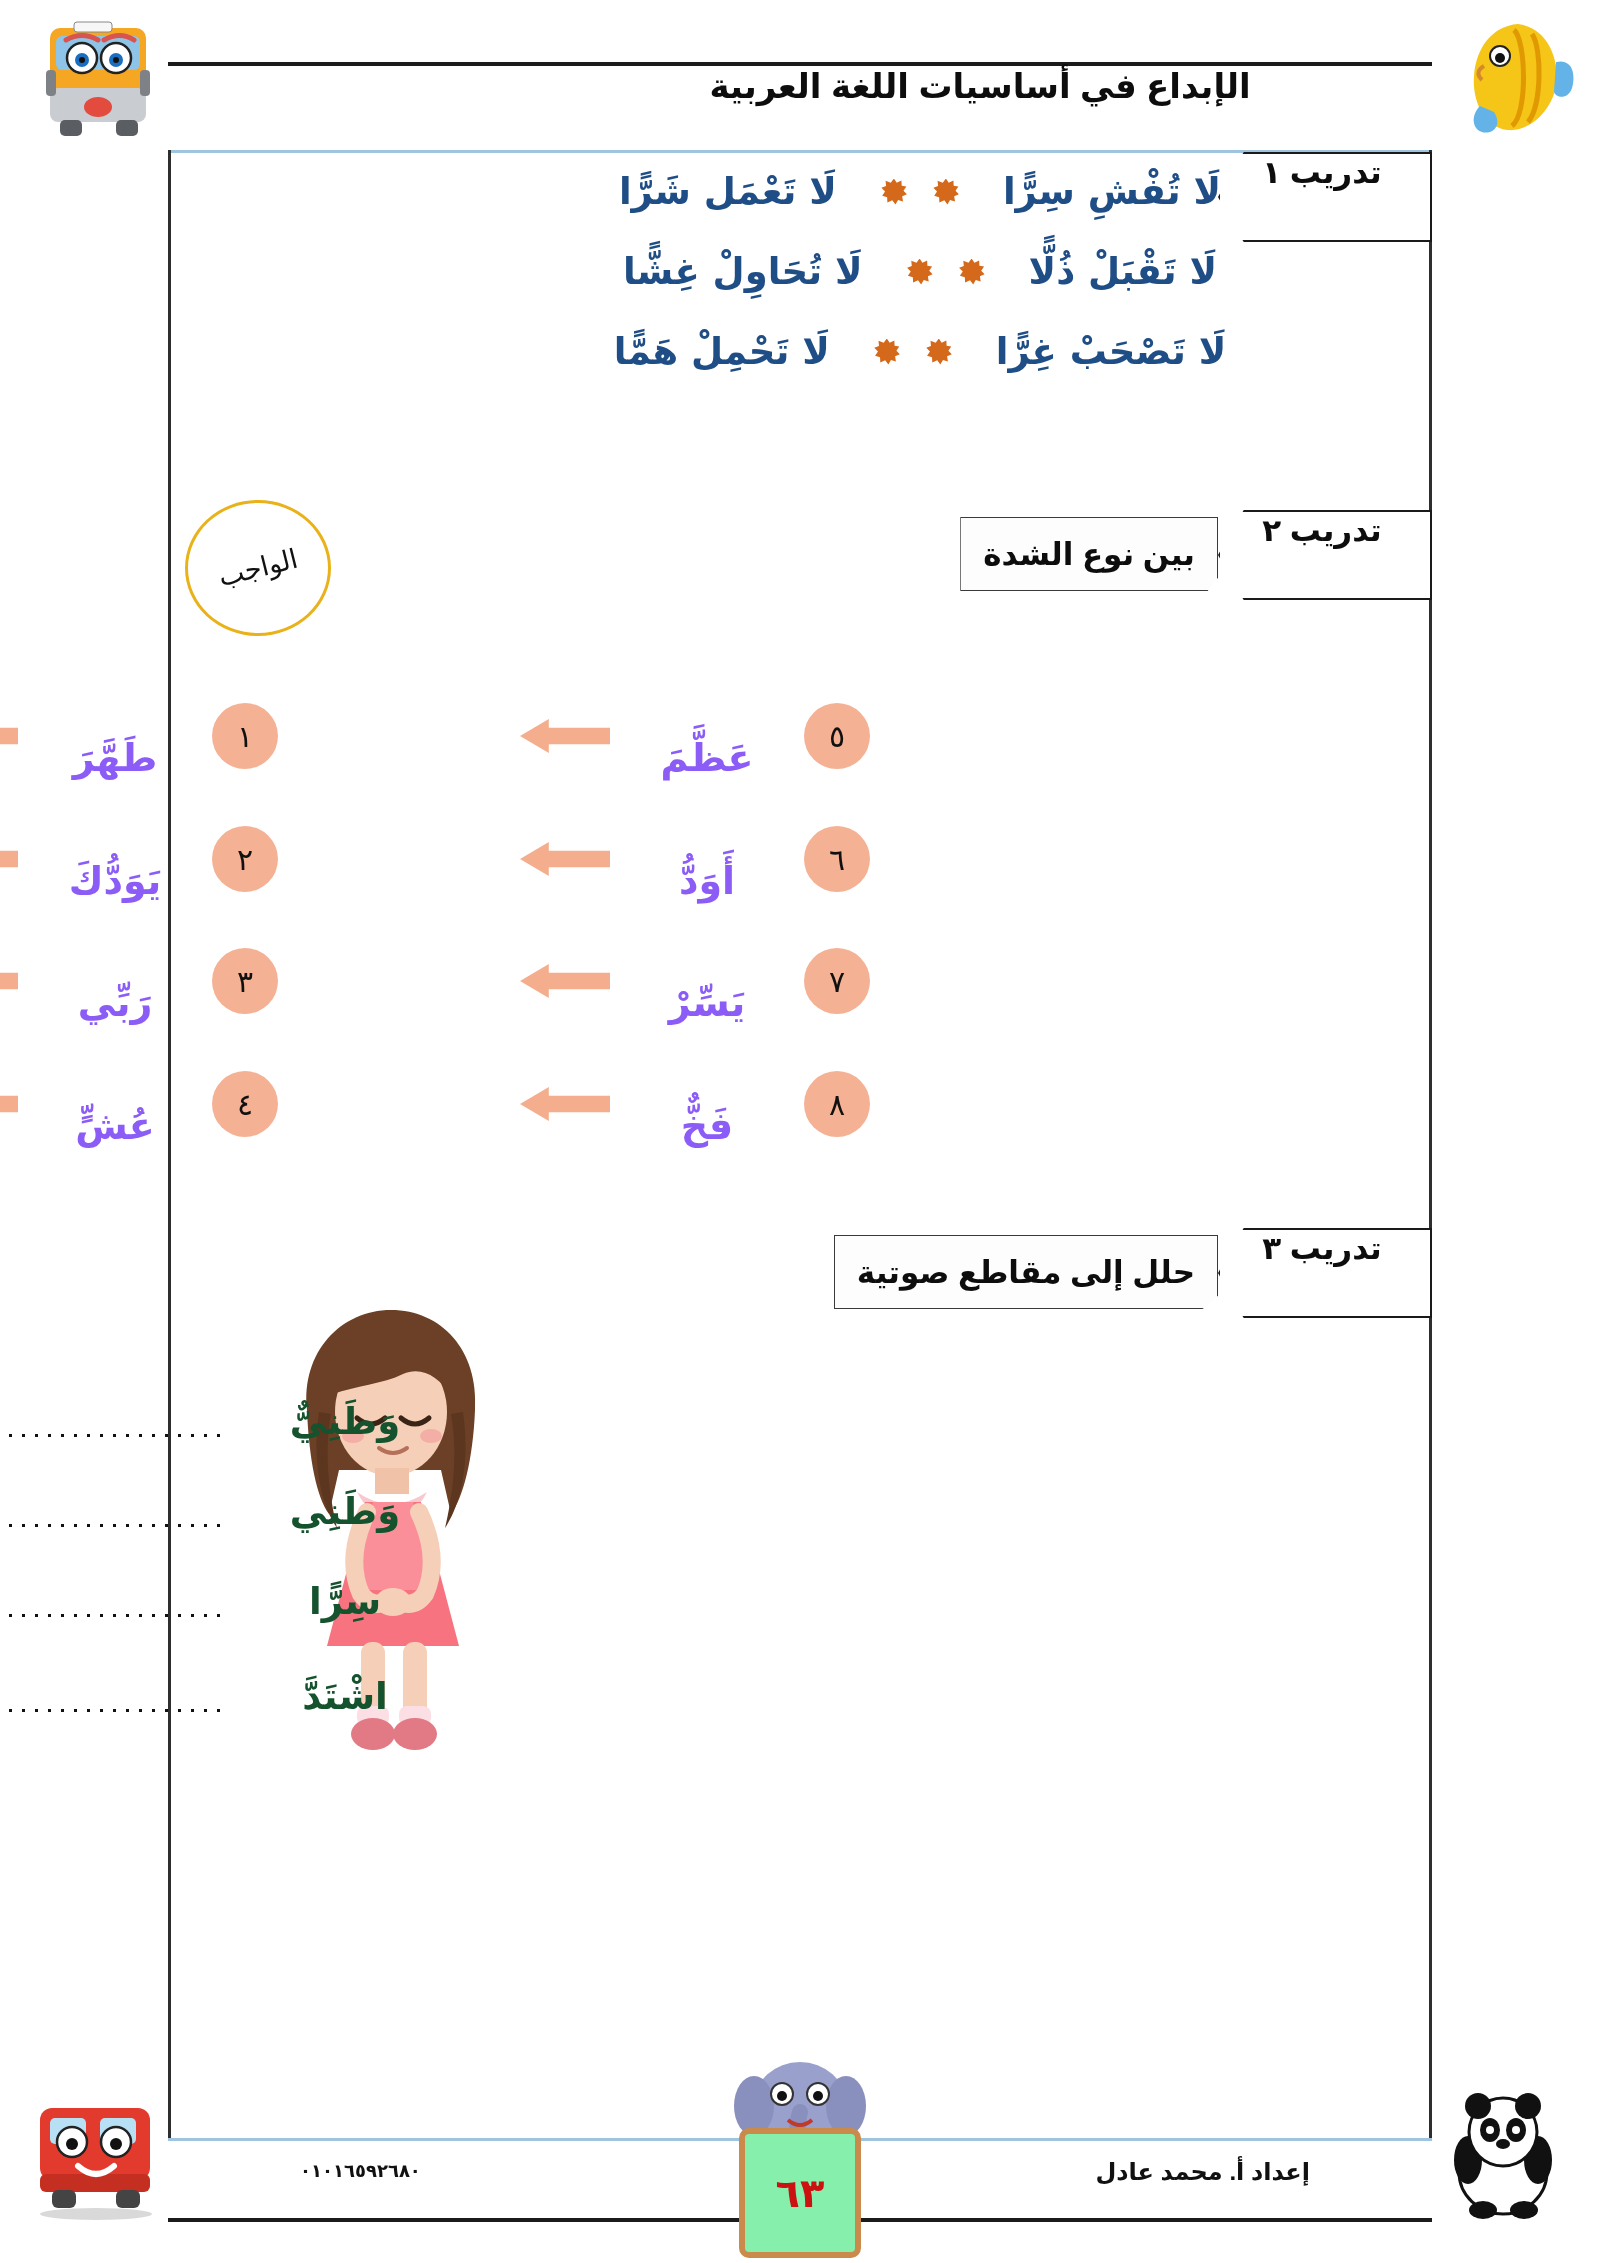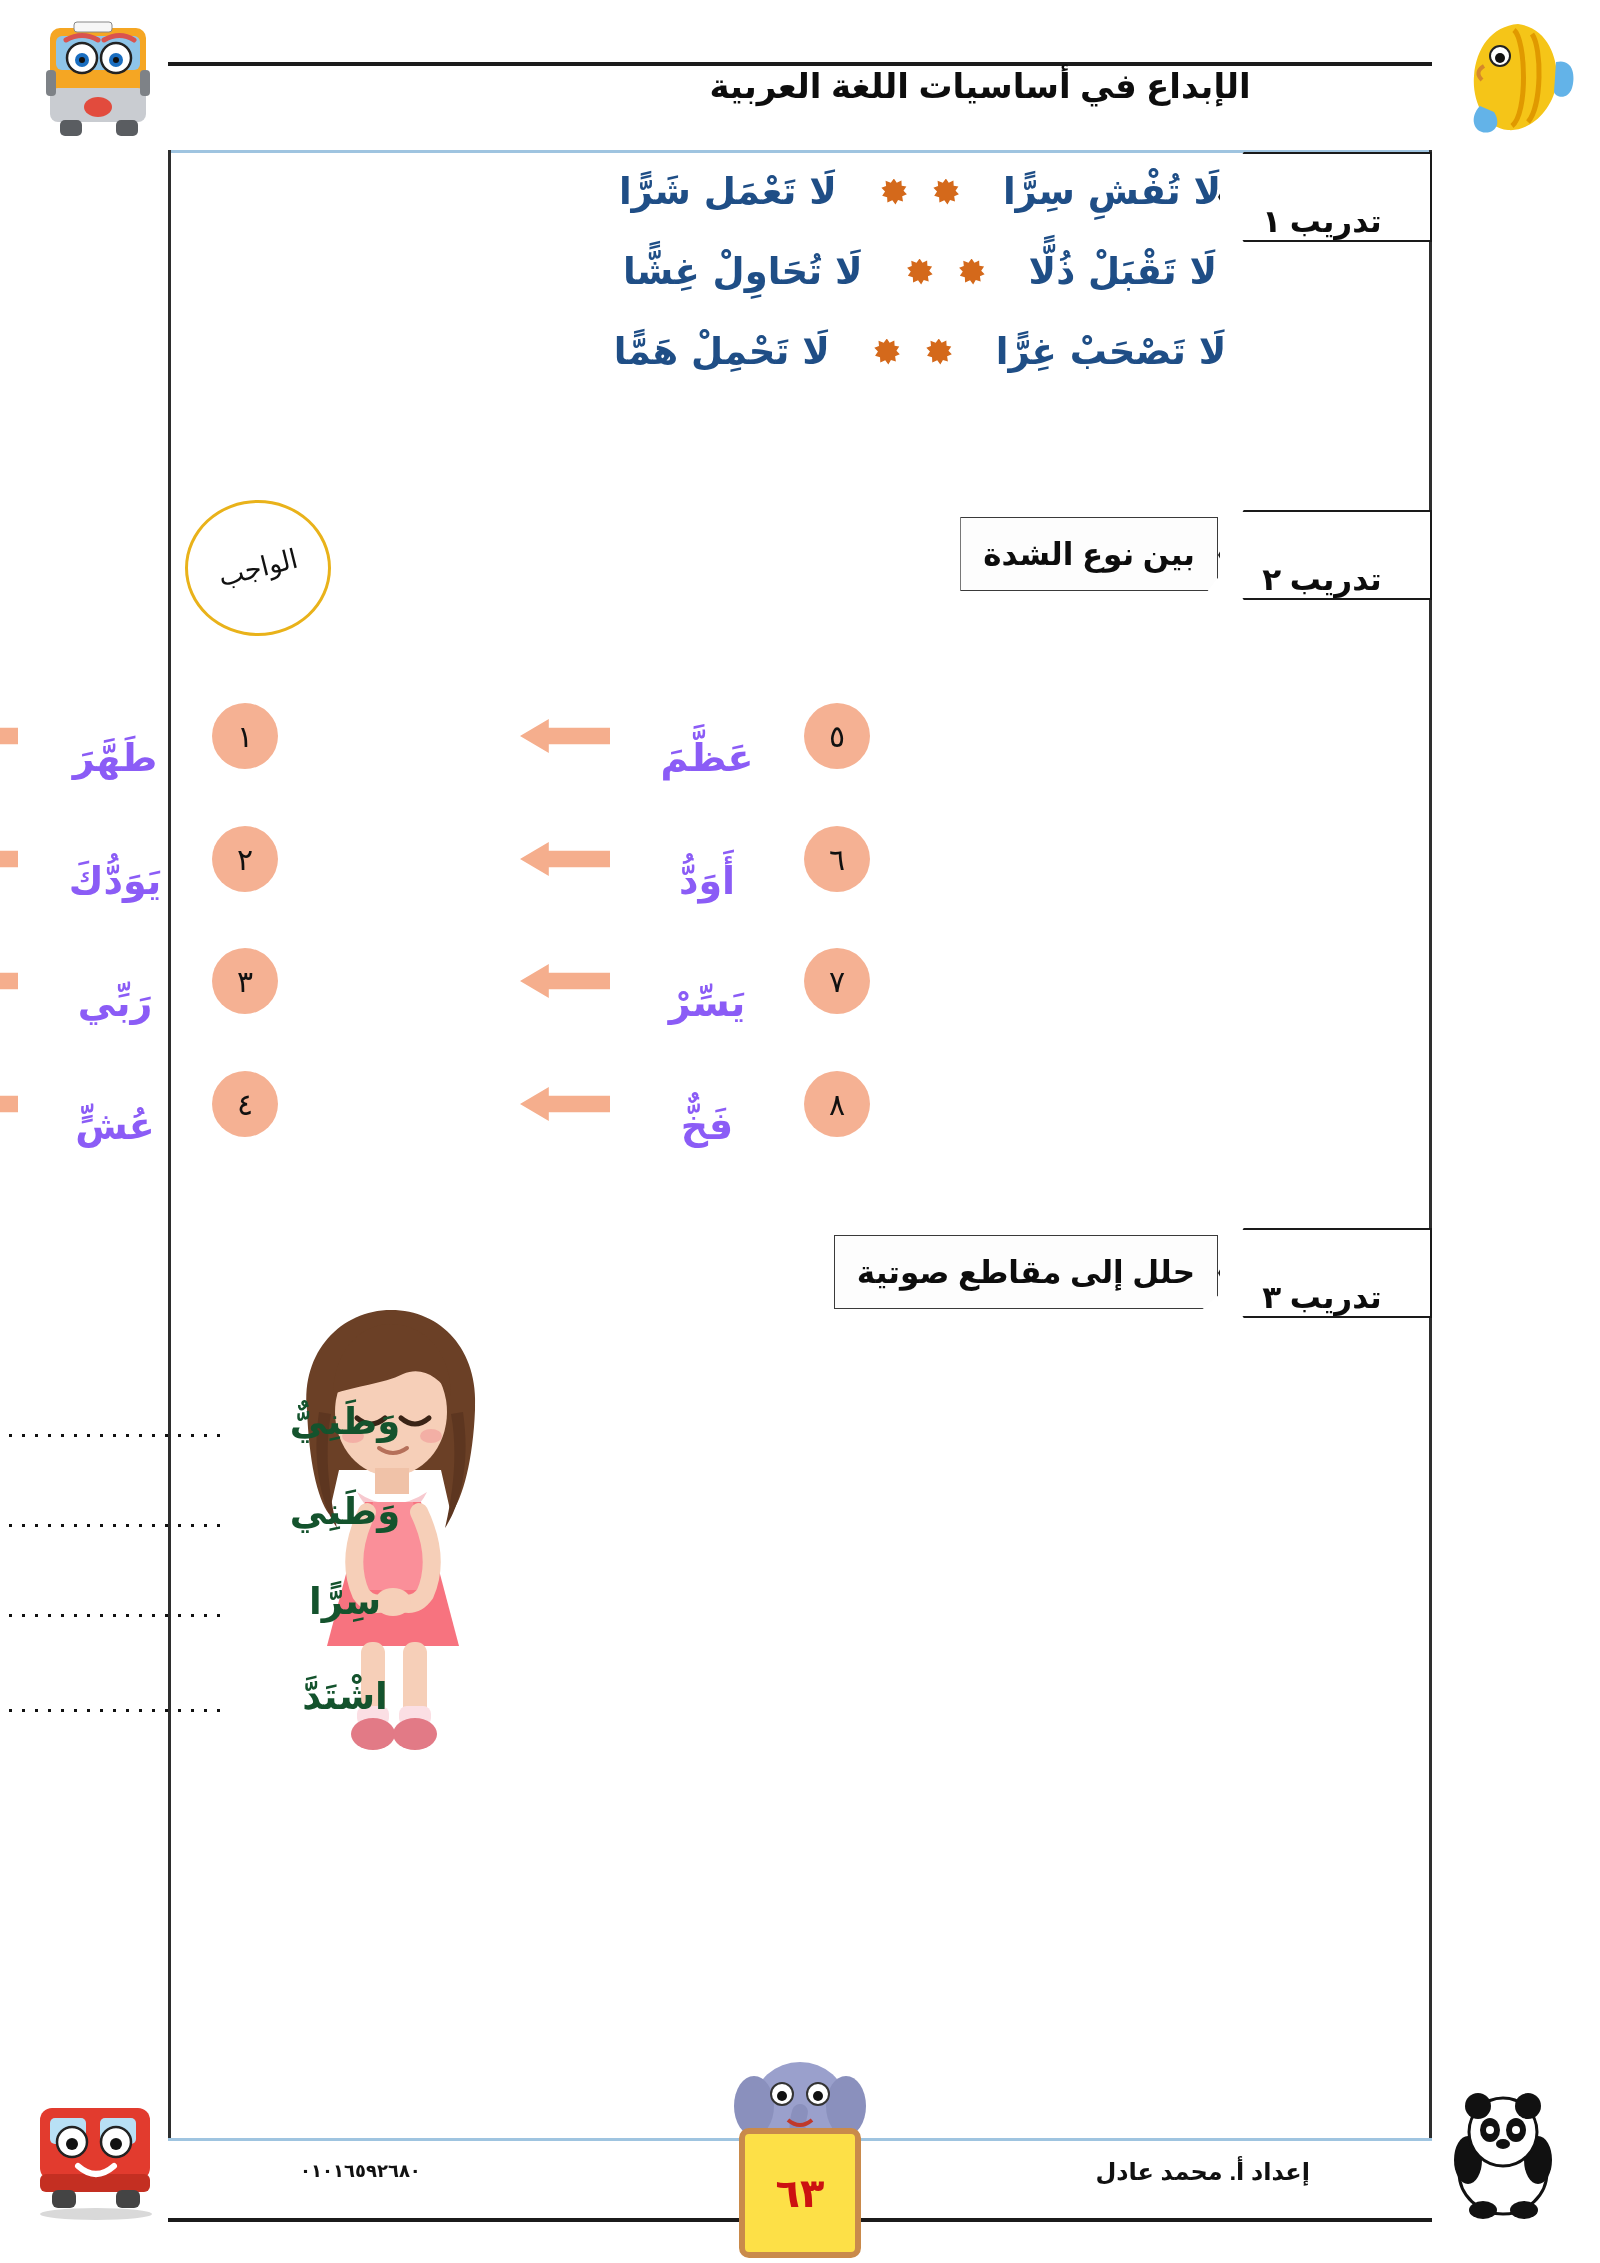--- a/index.html
+++ b/index.html
@@ -34,21 +34,21 @@
 
   
   .art{position:absolute;}
 
   
   .ex-banner{position:absolute;height:86px;display:flex;align-items:stretch;}
   .ex-arrow{
     position:relative;width:210px;height:86px;
     background:#ffffff;border:2px solid #1a1a1a;
     clip-path:polygon(100% 0%,100% 100%,12% 100%,0% 50%,12% 0%);
-    display:flex;align-items:flex-end;justify-content:center;
+    display:flex;align-items:flex-start;justify-content:center;
   }
   .ex-arrow span{
     font-size:31px;font-weight:bold;color:#0d0d0d;letter-spacing:-1px;
     padding-right:6px;
   }
   .ex-label{
     position:relative;height:72px;margin-top:7px;
     background:#fdfdfd;border:1.6px solid #3a3a3a;
     display:flex;align-items:center;justify-content:center;
     padding:0 22px;
@@ -117,21 +117,21 @@
     background-image:radial-gradient(circle,#111 1.6px,transparent 1.8px);
     background-size:13px 13px;background-position:0 22px;
     background-repeat:repeat-x;
   }
 
   
   .footer-left{position:absolute;left:300px;top:2160px;font-size:18px;color:#111;font-weight:bold;}
   .footer-right{position:absolute;right:290px;top:2158px;font-size:24px;color:#111;font-weight:bold;}
   .page-tag{
     position:absolute;left:50%;transform:translateX(-50%);top:2128px;
-    width:110px;height:118px;background:#fde047;border:6px solid #c98a4b;
+    width:110px;height:118px;background:#86efac;border:6px solid #c98a4b;
     border-radius:10px;display:flex;align-items:center;justify-content:center;
   }
   .page-tag span{font-size:40px;font-weight:bold;color:#cc1111;}
 
   
   .girl{position:absolute;left:245px;top:1290px;width:290px;height:470px;}
 
   
 </style>
 </head>

